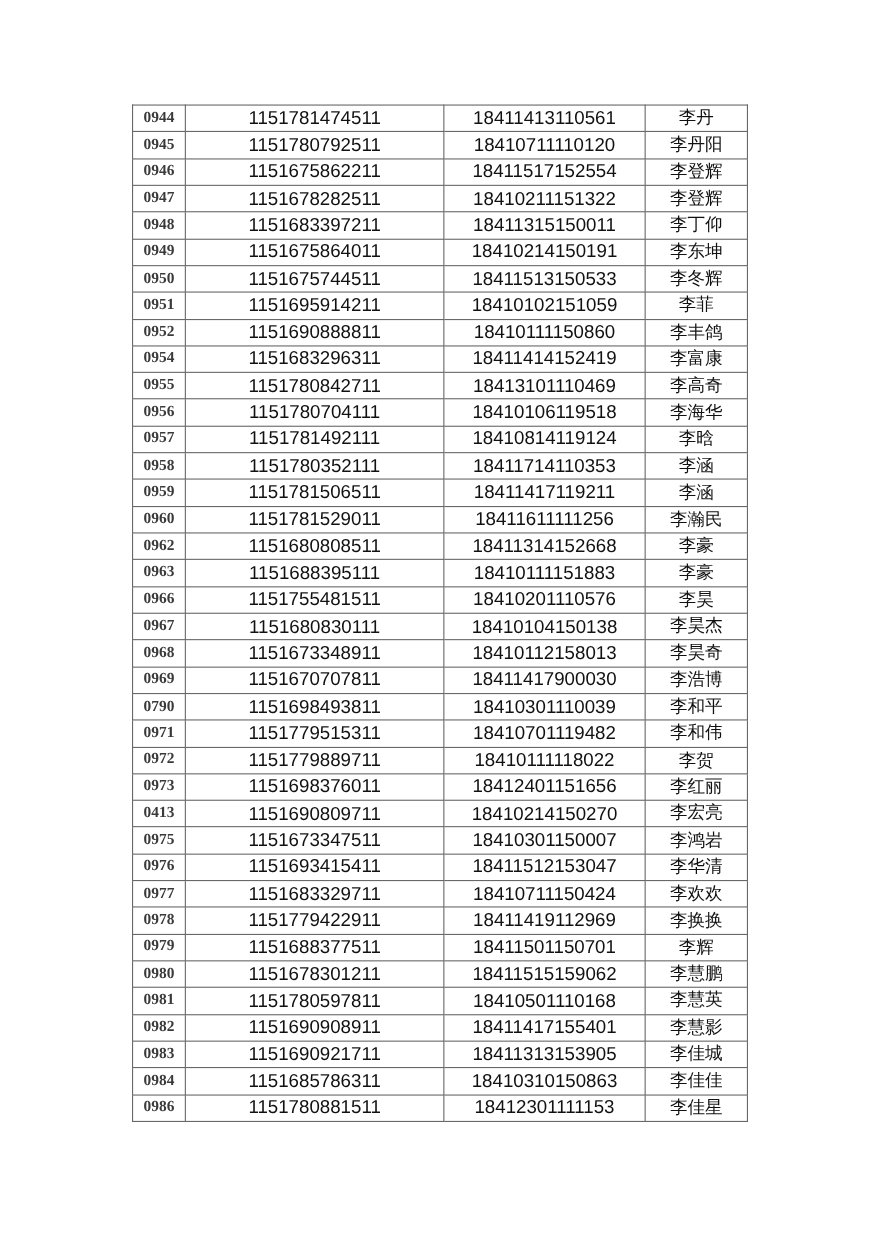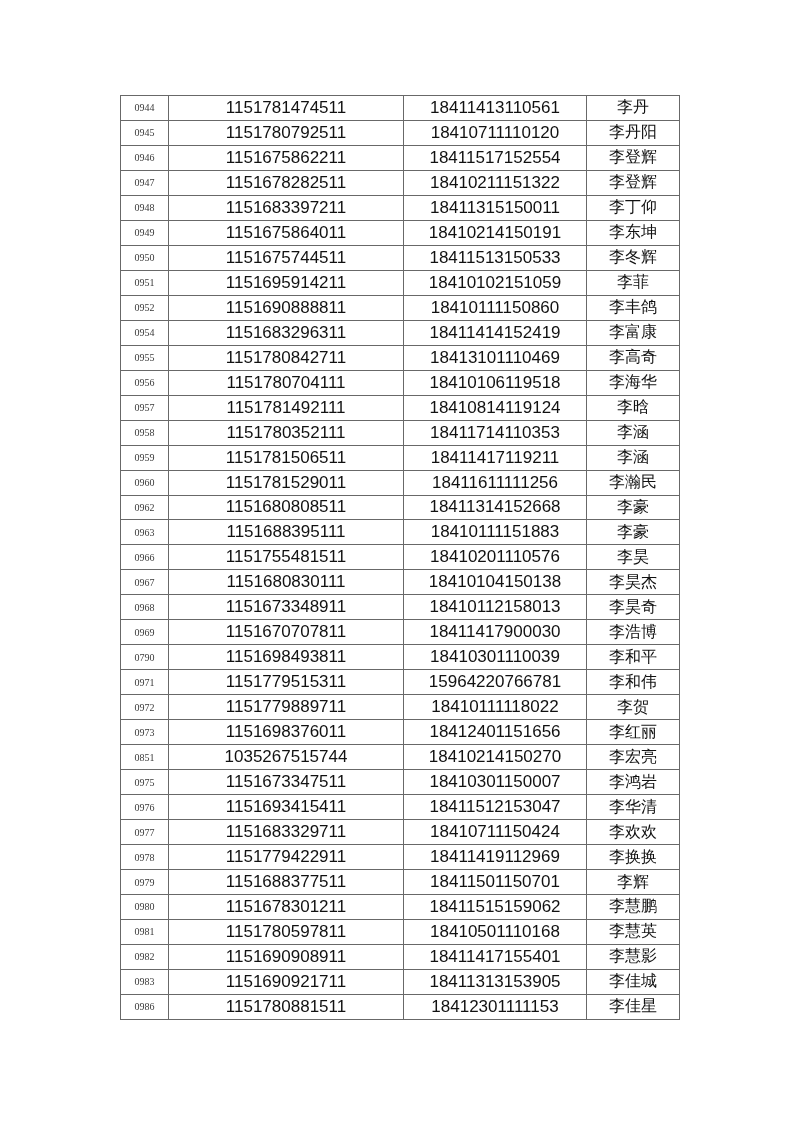--- a/index.html
+++ b/index.html
@@ -28,22 +28,23 @@
     border: 1px solid var(--border-color, #686868);
     text-align: center;
     vertical-align: middle;
     padding: 0;
     height: 21px;
     overflow: hidden;
     white-space: nowrap;
   }
   td.seq-cell {
     font-family: "Liberation Serif", serif;
-    font-size: 10px;
+    font-size: 14px;
     color: var(--seq-color, #3a3a3a);
+    font-weight: bold;
   }
   td.number-a-cell, td.number-b-cell {
     font-family: "Liberation Sans", sans-serif;
     font-size: 17px;
     color: var(--num-color, #111111);
   }
   td.name-cell {
     font-family: "Liberation Serif", serif;
     font-size: 16px;
     color: var(--name-color, #111111);
@@ -195,38 +196,38 @@
         </tr>
         <tr>
           <td class="seq-cell">0790</td>
           <td class="number-a-cell">1151698493811</td>
           <td class="number-b-cell">18410301110039</td>
           <td class="name-cell">李和平</td>
         </tr>
         <tr>
           <td class="seq-cell">0971</td>
           <td class="number-a-cell">1151779515311</td>
-          <td class="number-b-cell">15964220766781</td>
+          <td class="number-b-cell">18410701119482</td>
           <td class="name-cell">李和伟</td>
         </tr>
         <tr>
           <td class="seq-cell">0972</td>
           <td class="number-a-cell">1151779889711</td>
           <td class="number-b-cell">18410111118022</td>
           <td class="name-cell">李贺</td>
         </tr>
         <tr>
           <td class="seq-cell">0973</td>
           <td class="number-a-cell">1151698376011</td>
           <td class="number-b-cell">18412401151656</td>
           <td class="name-cell">李红丽</td>
         </tr>
         <tr>
-          <td class="seq-cell">0851</td>
-          <td class="number-a-cell">1035267515744</td>
+          <td class="seq-cell">0413</td>
+          <td class="number-a-cell">1151690809711</td>
           <td class="number-b-cell">18410214150270</td>
           <td class="name-cell">李宏亮</td>
         </tr>
         <tr>
           <td class="seq-cell">0975</td>
           <td class="number-a-cell">1151673347511</td>
           <td class="number-b-cell">18410301150007</td>
           <td class="name-cell">李鸿岩</td>
         </tr>
         <tr>
@@ -269,20 +270,26 @@
           <td class="seq-cell">0982</td>
           <td class="number-a-cell">1151690908911</td>
           <td class="number-b-cell">18411417155401</td>
           <td class="name-cell">李慧影</td>
         </tr>
         <tr>
           <td class="seq-cell">0983</td>
           <td class="number-a-cell">1151690921711</td>
           <td class="number-b-cell">18411313153905</td>
           <td class="name-cell">李佳城</td>
+        </tr>
+        <tr>
+          <td class="seq-cell">0984</td>
+          <td class="number-a-cell">1151685786311</td>
+          <td class="number-b-cell">18410310150863</td>
+          <td class="name-cell">李佳佳</td>
         </tr>
         <tr>
           <td class="seq-cell">0986</td>
           <td class="number-a-cell">1151780881511</td>
           <td class="number-b-cell">18412301111153</td>
           <td class="name-cell">李佳星</td>
         </tr>
       </tbody>
   </table>
 </div>

